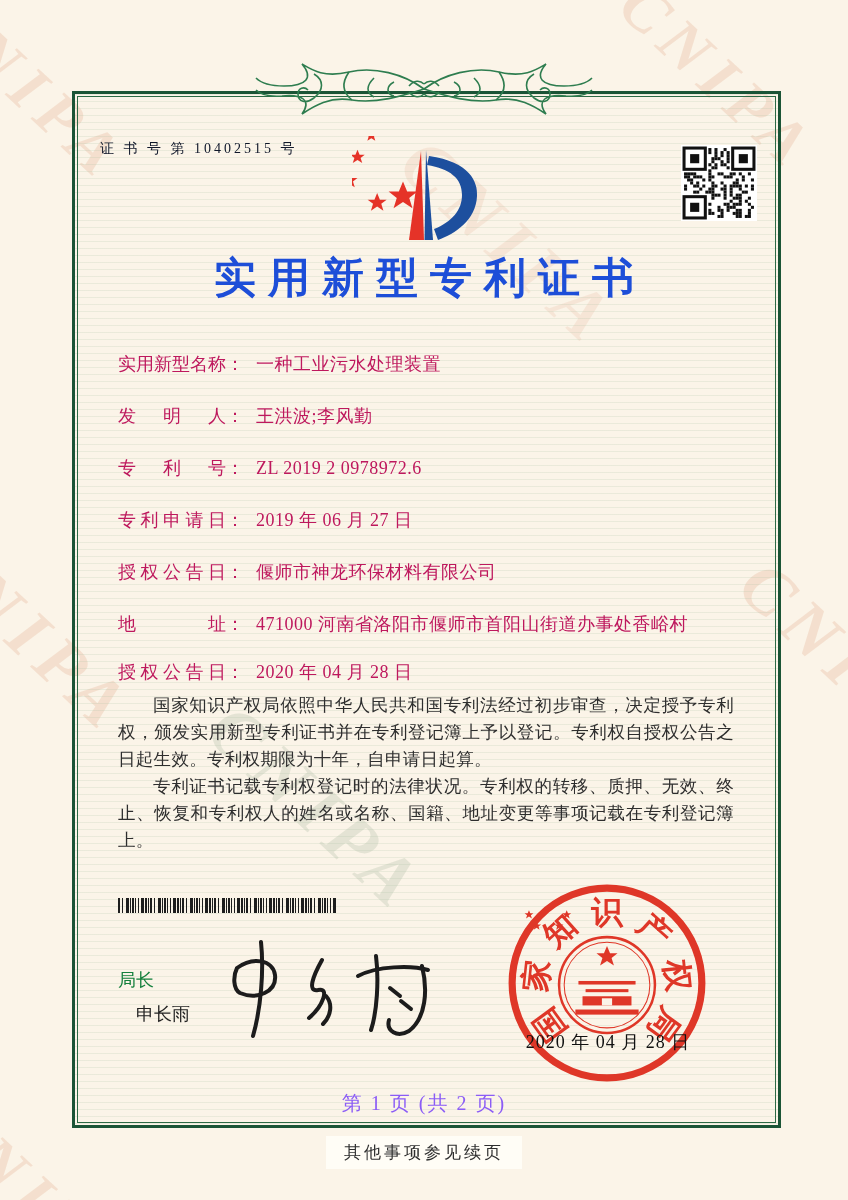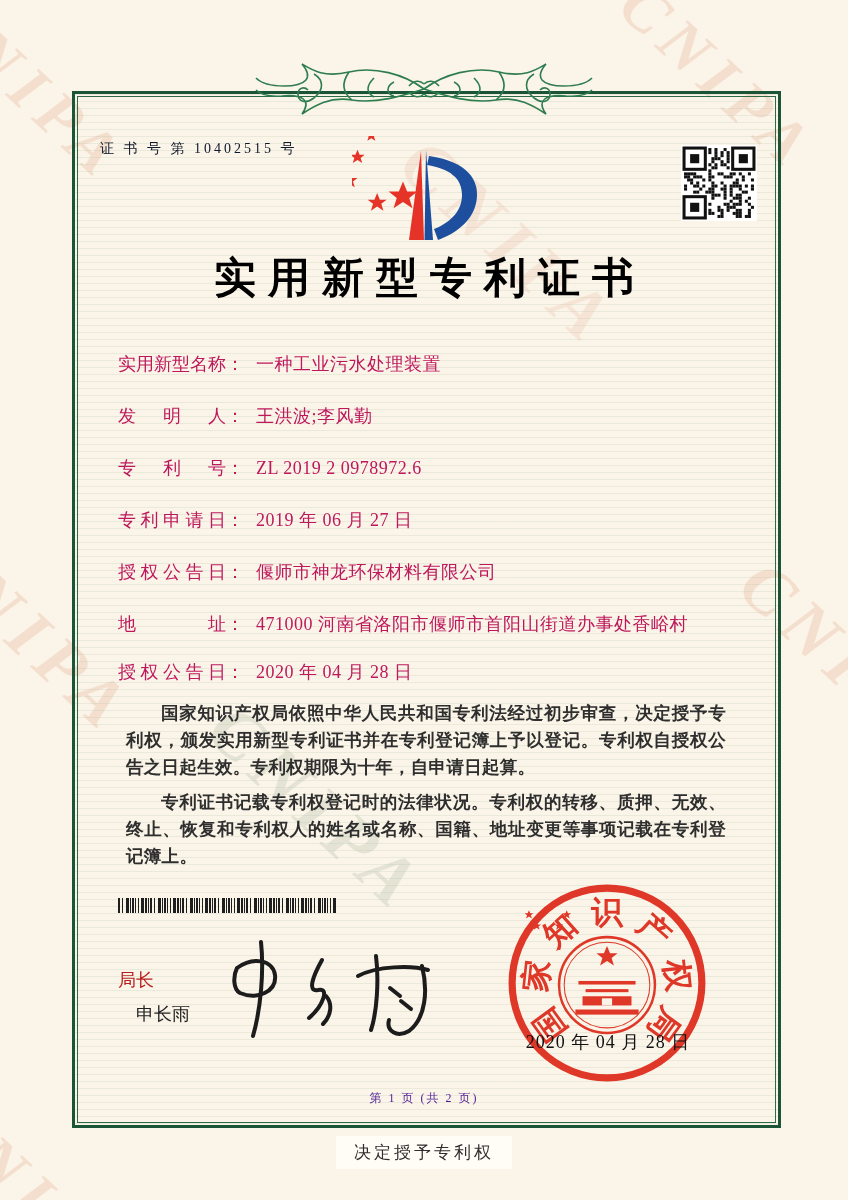--- a/index.html
+++ b/index.html
@@ -34,49 +34,49 @@
   .flourish{position:absolute;left:254px;top:56px;z-index:2;}
   
   .cert-no{
     position:absolute;left:100px;top:140px;z-index:3;
     font-size:14px;letter-spacing:3px;color:#0f172a;
   }
   .logo{position:absolute;left:352px;top:136px;z-index:3;}
   .qr{position:absolute;left:681px;top:145px;width:76px;height:76px;background:#fff;z-index:3;}
   .title{
     position:absolute;left:0;top:250px;width:100%;text-align:center;z-index:3;
-    font-size:42px;font-weight:700;letter-spacing:12px;text-indent:12px;color:#000000;
+    font-size:42px;font-weight:700;letter-spacing:12px;text-indent:12px;color:#1d4ed8;
   }
   
   .frow{position:absolute;left:118px;z-index:3;font-size:18px;color:#be185d;white-space:nowrap;}
   .flabel{display:inline-block;width:108px;text-align:justify;text-align-last:justify;vertical-align:bottom;}
   .fcolon{display:inline-block;margin-right:12px;}
   .fvalue{letter-spacing:.5px;}
   .grant-no{position:absolute;left:420px;top:0;}
   
   .bodytext{
     position:absolute;left:118px;top:692px;width:616px;z-index:3;
     font-size:17.5px;line-height:27px;text-align:justify;color:#2e2e2e;letter-spacing:.3px;
   }
-  .bodytext p{margin:8px;text-indent:2em;font-weight:bold;}
+  .bodytext p{margin:0;text-indent:2em;}
   
   .barcode{position:absolute;left:118px;top:898px;z-index:3;}
   
-  .sig-title{position:absolute;left:118px;top:968px;z-index:3;font-family:"Liberation Sans","DejaVu Sans",sans-serif;font-size:18px;color:#b91c1c;}
+  .sig-title{position:absolute;left:118px;top:968px;z-index:3;font-family:"Liberation Sans","DejaVu Sans",sans-serif;font-size:18px;color:#15803d;}
   .sig-name{position:absolute;left:136px;top:1002px;z-index:3;font-family:"Liberation Sans","DejaVu Sans",sans-serif;font-size:18px;color:#222;}
   .sig-script{position:absolute;left:225px;top:938px;z-index:3;}
   
   .seal{position:absolute;left:505px;top:881px;z-index:3;}
   .seal text{font-family:"Liberation Serif","DejaVu Serif",serif;font-weight:700;font-size:31px;fill:#dd2718;}
   .seal-date{
     position:absolute;left:512px;top:1030px;width:192px;text-align:center;z-index:4;
     font-size:18px;color:#111;letter-spacing:1px;white-space:nowrap;
   }
   
-  .page-no{position:absolute;left:0;top:1090px;width:100%;text-align:center;z-index:3;font-size:12px;color:#4c1d95;letter-spacing:2px;}
+  .page-no{position:absolute;left:0;top:1090px;width:100%;text-align:center;z-index:3;font-size:20px;color:#8b5cf6;letter-spacing:2px;}
   .footer-note{
     position:absolute;left:0;top:1136px;width:100%;text-align:center;z-index:3;
   }
   .footer-note span{
     display:inline-block;background:#fffdf6;padding:5px 18px;
     font-size:17px;color:#2e2e2e;letter-spacing:3px;
   }
 </style>
 </head>
 <body>
@@ -419,14 +419,14 @@
         <rect x="95" y="115" width="10" height="7" fill="#fbf4e8"></rect>
       </g>
     </g>
   </g>
 </svg>
 <div class="seal-date">2020 年 04 月 28 日</div>
 
 <div class="page-no">第 1 页 (共 2 页)</div>
 
 <div class="footer-note">
-  <span>决定授予专利权</span>
+  <span>其他事项参见续页</span>
 </div>
 
 </body></html>

